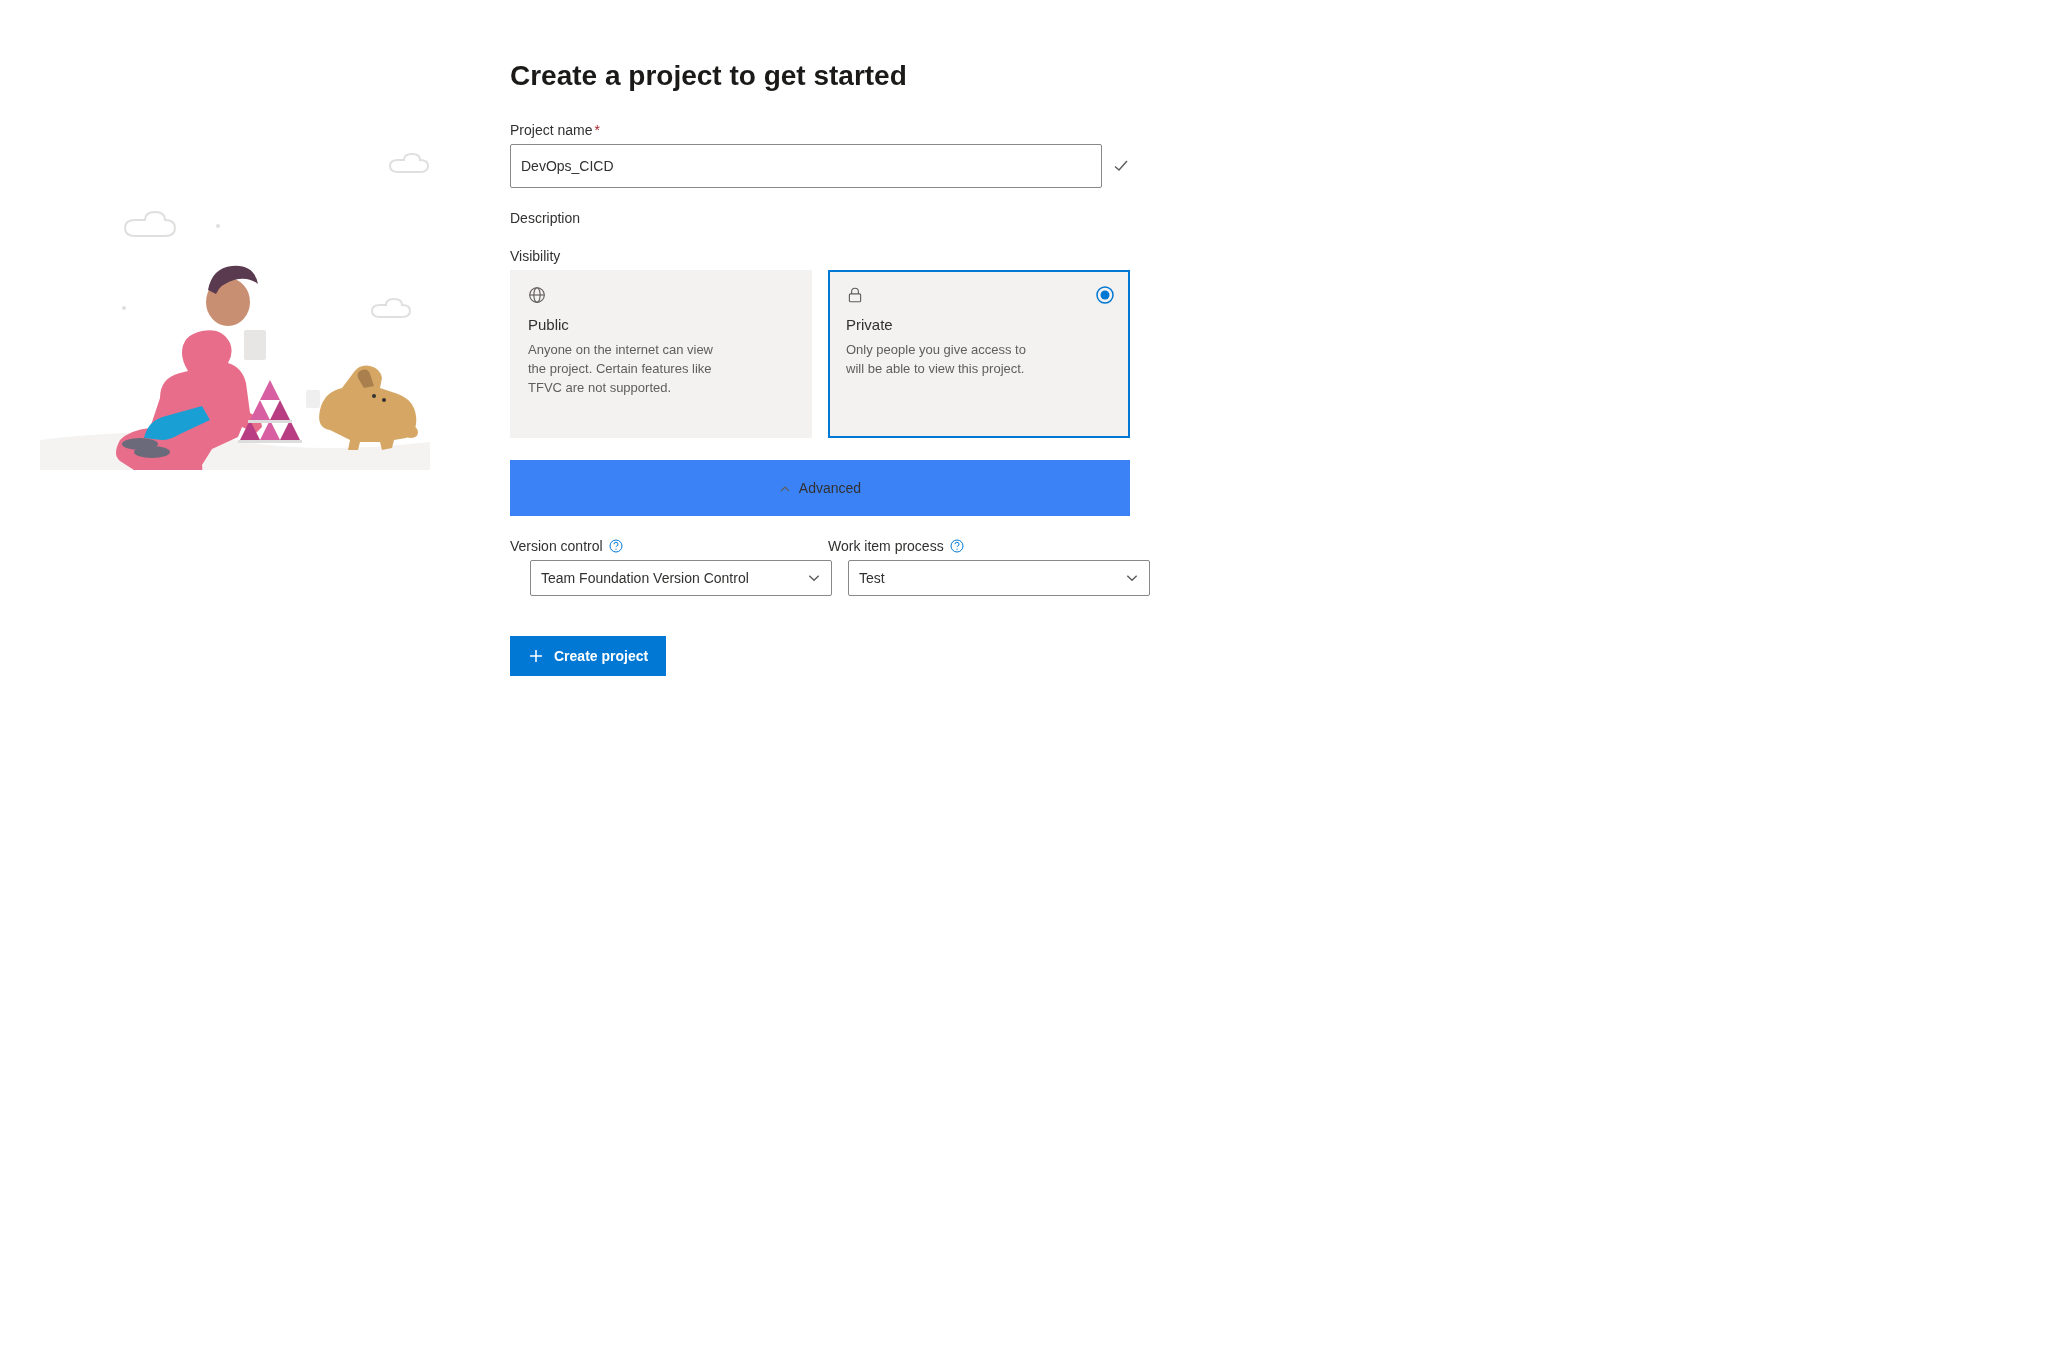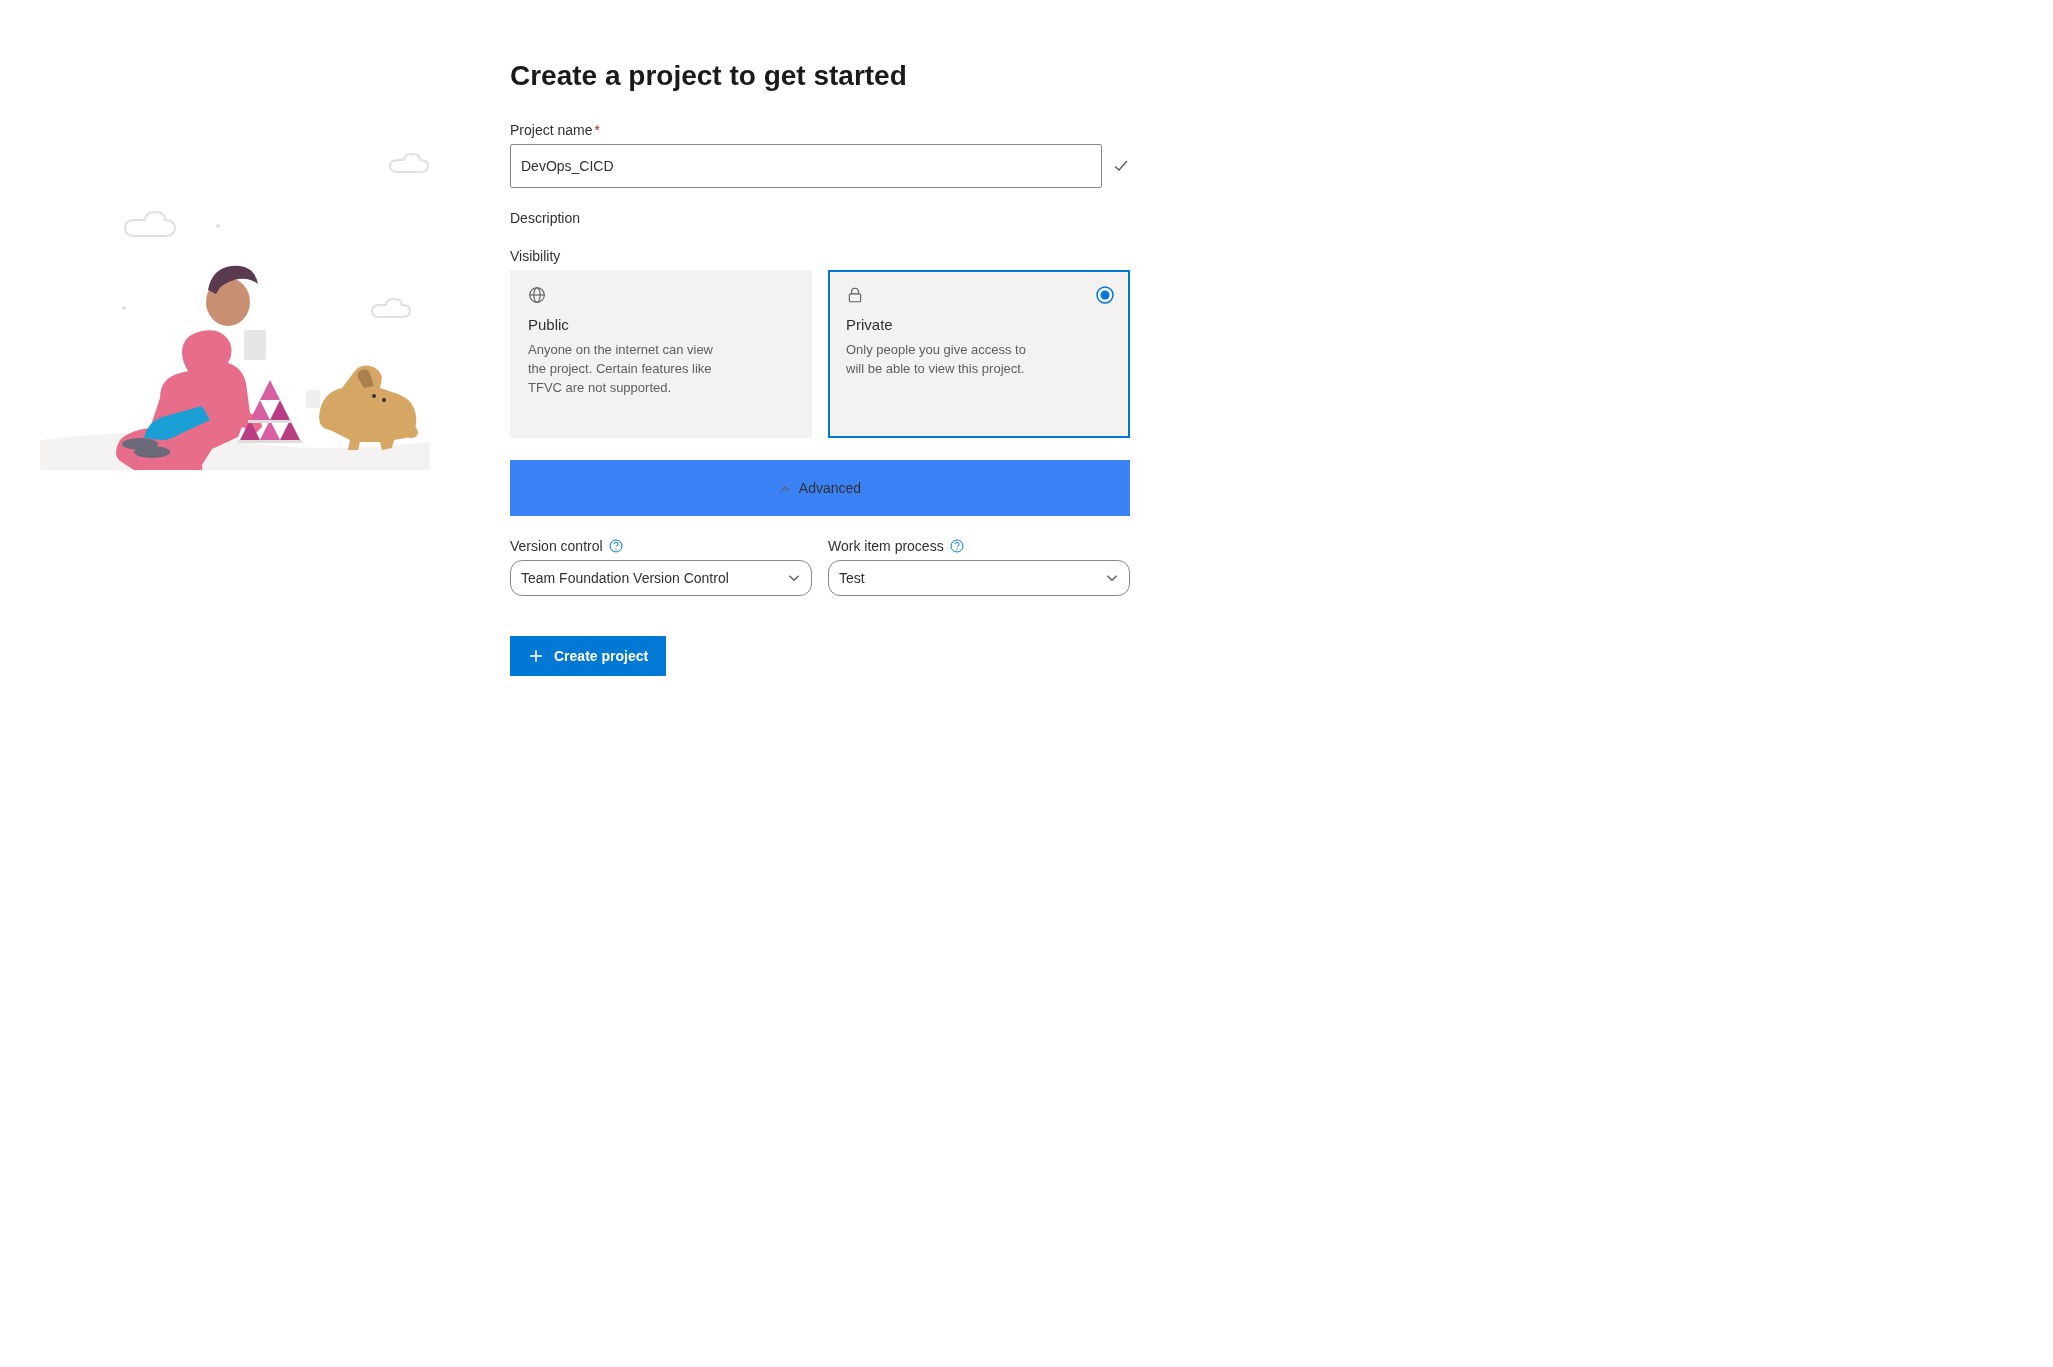--- a/index.html
+++ b/index.html
@@ -201,27 +201,28 @@
     .help-icon {
       width: 14px;
       height: 14px;
       color: #0078d4;
     }
     .select {
       position: relative;
       width: 100%;
       height: 36px;
       border: 1px solid #8a8886;
-      border-radius: 12px;
+      border-radius: 2px;
       background: #ffffff;
       display: flex;
       align-items: center;
       padding: 0 36px 0 10px;
       font-size: 14px;
       cursor: pointer;
+      margin-left: 20px;
     }
     .select .chev {
       position: absolute;
       right: 10px;
       top: 50%;
       transform: translateY(-50%);
       width: 14px;
       height: 14px;
       color: #605e5c;
     }

